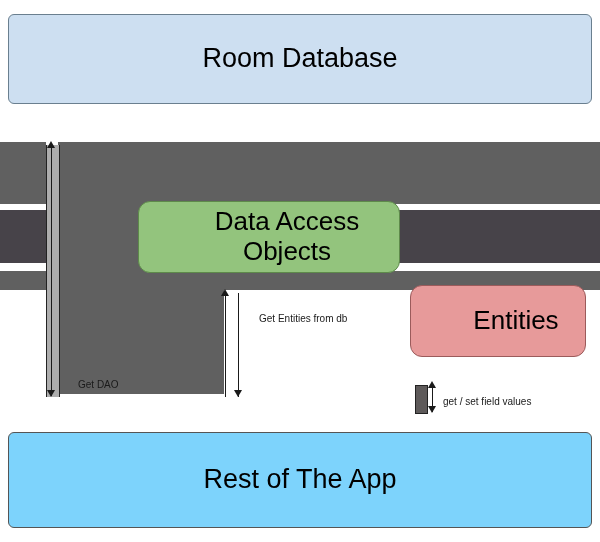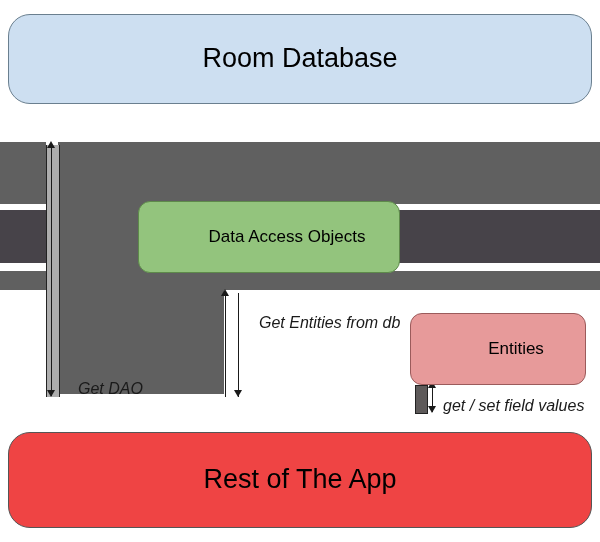--- a/index.html
+++ b/index.html
@@ -17,40 +17,40 @@
     box-sizing:border-box;
     border:1px solid #666666;
     border-radius:12px;
     display:flex;
     align-items:center;
     justify-content:center;
     color:#000000;
     text-align:center;
     line-height:1.15;
   }
-  .box.big{ font-size:27px; border-radius:22px; }
-  .box.mid{ font-size:17px; border-radius:12px;padding-left:36px; }
+  .box.big{ font-size:27px; border-radius:6px; }
+  .box.mid{ font-size:26px; border-radius:12px;padding-left:36px; }
 
   #room-database{
     left:8px; top:14px; width:584px; height:90px;
     background:#cddff1;
     border-color:#6a7f8f;
   }
   #rest-of-app{
     left:8px; top:432px; width:584px; height:96px;
-    background:#ef4444;
+    background:#7dd3fc;
     border-color:#555555;
   }
   #dao-box{
     left:138px; top:201px; width:262px; height:72px;
     background:#93c47d;
     border-color:#5e8a4b;
   }
   #entities-box{
-    left:410px; top:313px; width:176px; height:72px;
+    left:410px; top:285px; width:176px; height:72px;
     background:#e79a9a;
     border-color:#9b5b5b;
   }
 
   
   .slab{position:absolute;}
   #slab-left-top   { left:0;   top:142px; width:46px;  height:62px;  background:#606060; }
   #slab-left-dark  { left:0;   top:210px; width:46px;  height:53px;  background:#474349; }
   #slab-left-bot   { left:0;   top:271px; width:46px;  height:19px;  background:#606060; }
 
@@ -94,25 +94,24 @@
   #ah-left-top { left:47px;  top:141px; }
   #ah-left-bot { left:47px;  top:390px; }
   #ah-mid-top  { left:221px; top:289px; }
   #ah-mid-bot  { left:234px; top:390px; }
   #ah-r-top    { left:428px; top:381px; }
   #ah-r-bot    { left:428px; top:406px; }
 
   
   .msg{
     position:absolute;
-    font-size:16px;
+    font-size:10px;
     color:#1a1a1a;
     white-space:pre;
     line-height:1.25;
-    font-style:italic;
   }
   #lbl-get-dao        { left:78px;  top:379px; }
   #lbl-get-entities   { left:259px; top:313px; }
   #lbl-persist        { left:259px; top:357px; }
   #lbl-get-set        { left:443px; top:396px; }
 </style>
 </head>
 <body>
 
 <div id="canvas">

